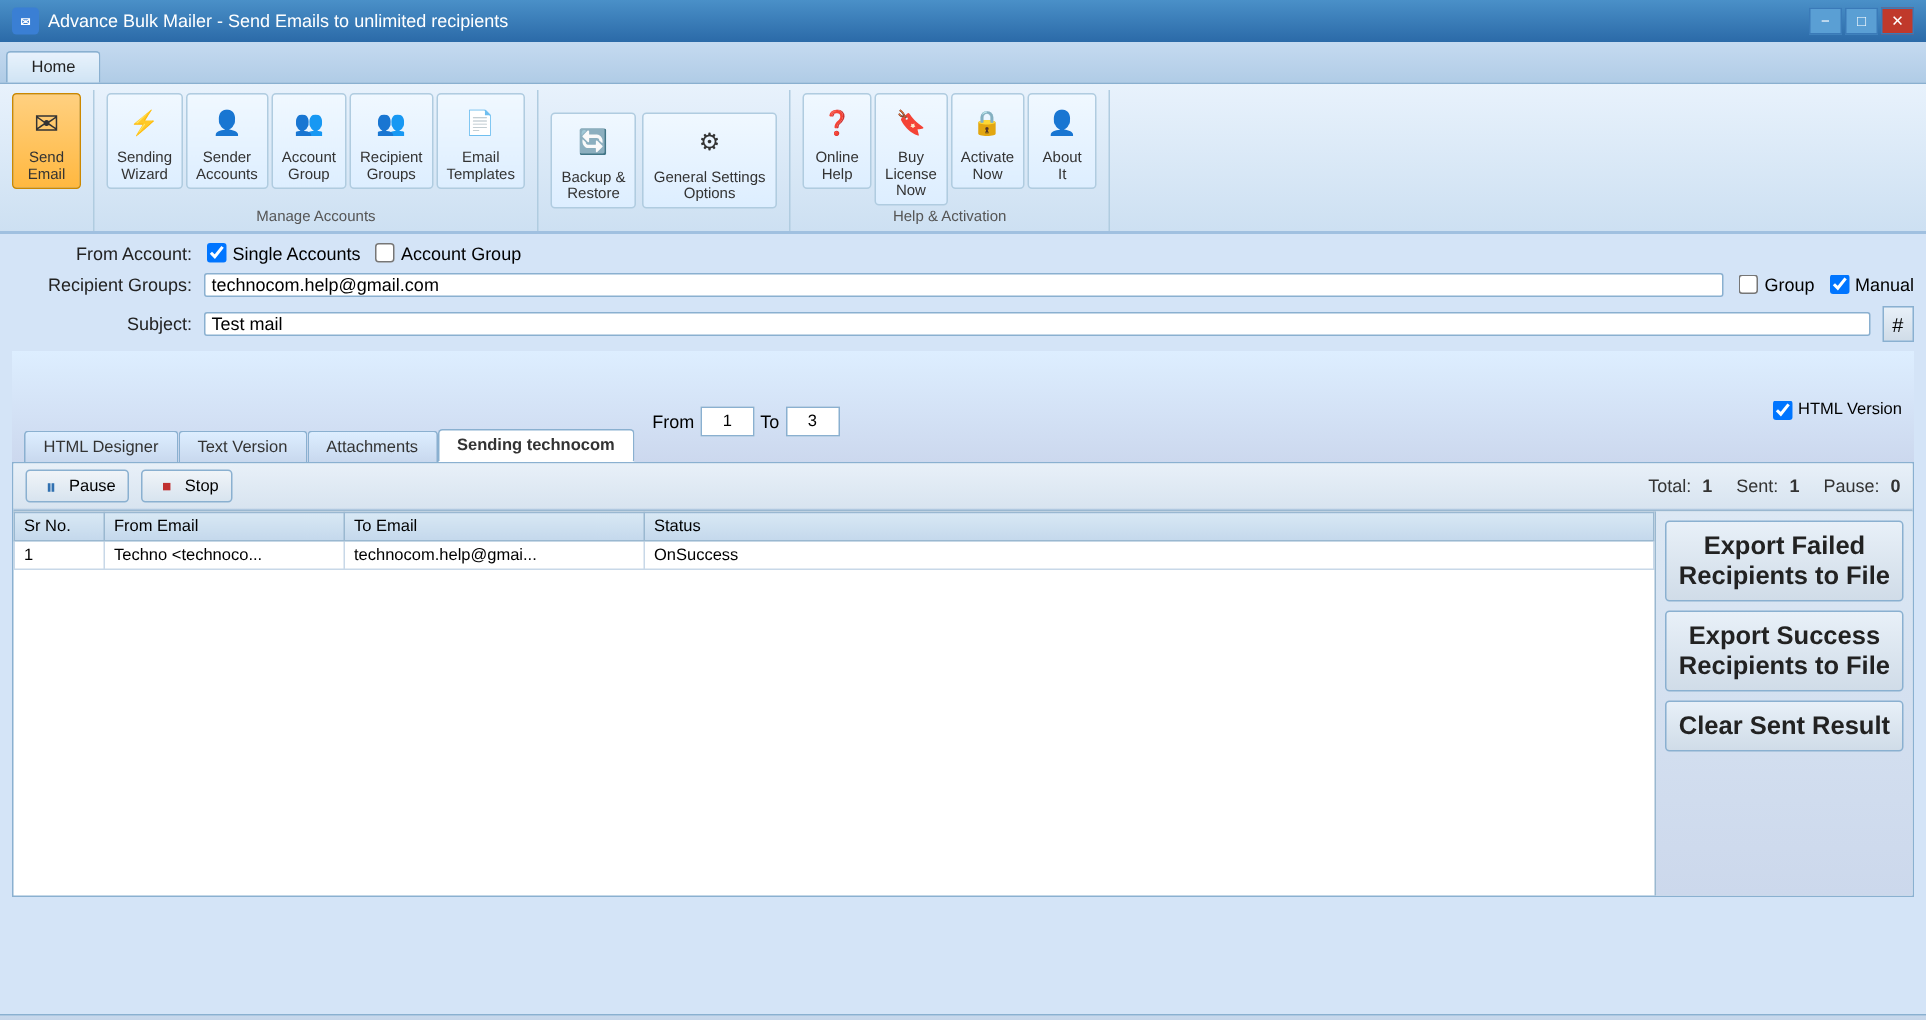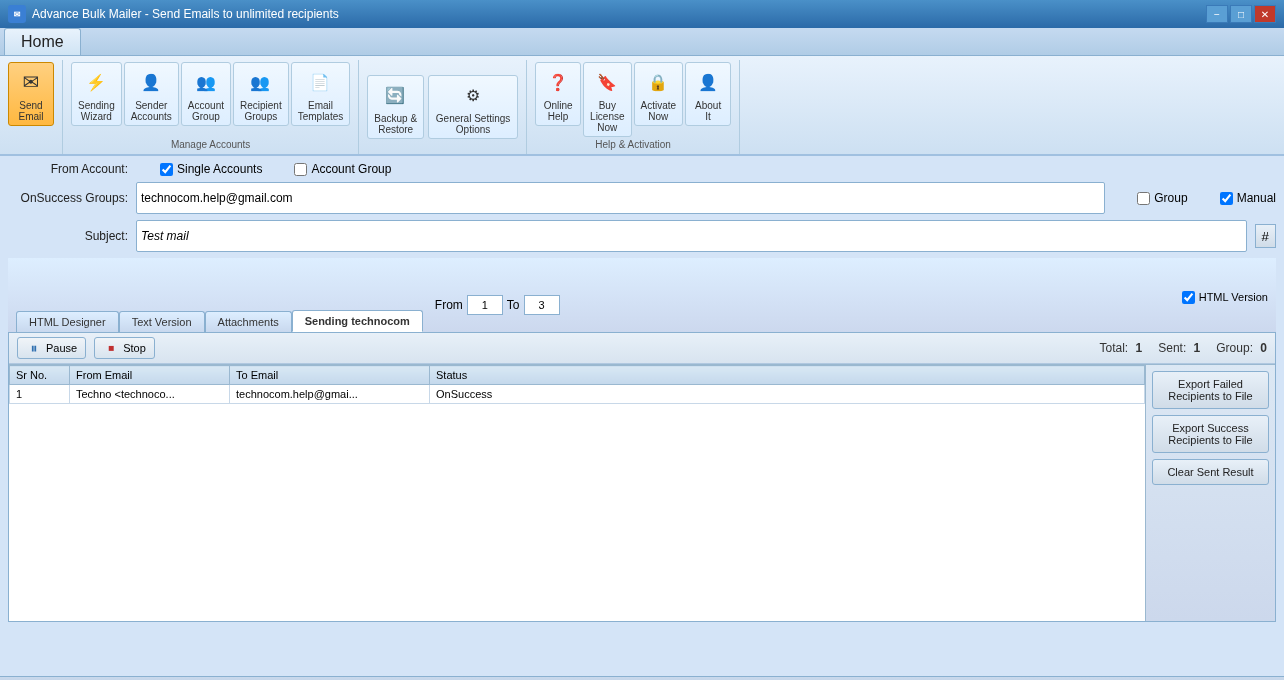--- a/index.html
+++ b/index.html
@@ -60,21 +60,21 @@
       align-items: flex-end;
       padding-left: 4px;
       border-bottom: 1px solid #8ab0d0;
     }
     .main-tab {
       padding: 4px 16px;
       background: linear-gradient(to bottom, #e8f2fc, #d0e4f4);
       border: 1px solid #8ab0d0;
       border-bottom: none;
       border-radius: 3px 3px 0 0;
-      font-size: 16px;
+      font-size: 11px;
       cursor: pointer;
       color: #222;
     }
     
     #ribbon {
       background: linear-gradient(to bottom, #e8f2fc 0%, #cde0f2 100%);
       border-bottom: 2px solid #a0c0e0;
       padding: 4px 0 0 0;
       display: flex;
       align-items: stretch;
@@ -130,21 +130,21 @@
     }
     .form-label {
       width: 120px;
       text-align: right;
       color: #222;
       font-size: 12px;
       flex-shrink: 0;
     }
     .form-input {
       flex: 1;
-      height: 32px;
+      height: 16px;
       border: 1px solid #8ab0d0;
       background: white;
       padding: 2px 4px;
       font-size: 12px;
       border-radius: 2px;
     }
     .form-select {
       flex: 1;
       height: 24px;
       border: 1px solid #8ab0d0;
@@ -156,23 +156,23 @@
       flex: 1;
       height: 52px;
       border: 1px solid #8ab0d0;
       background: white;
       padding: 2px 4px;
       font-size: 12px;
       resize: none;
     }
     .checkbox-group {
       display: flex;
-      align-items: flex-end;
+      align-items: flex-start;
       gap: 4px;
-      margin-left: 24px;
+      margin-left: 2px;
     }
     
     .content-tabs {
       display: flex;
       gap: 0;
       margin-bottom: 0;
       align-items: flex-end;
     }
     .content-tab {
       padding: 4px 12px;
@@ -255,23 +255,24 @@
       background: linear-gradient(to bottom, #dce8f4, #ccd8ec);
       border-left: 1px solid #9ab8d0;
       min-width: 130px;
     }
     .side-btn {
       padding: 6px 8px;
       background: linear-gradient(to bottom, #e8f0f8, #d0dce8);
       border: 1px solid #8ab0d0;
       border-radius: 3px;
       cursor: pointer;
-      font-size: 11px;
+      font-size: 17px;
       text-align: center;
       color: #222;
+      font-weight: bold;
     }
     
     .table-with-side {
       display: flex;
       border-top: 1px solid #9ab8d0;
     }
     .table-container {
       flex: 1;
       overflow-y: auto;
       height: 256px;
@@ -437,36 +438,36 @@
       <input type="checkbox" checked="" style="">
       <label>Single Accounts</label>
     </div>
     <div class="checkbox-group">
       <input type="checkbox" style="">
       <label>Account Group</label>
     </div>
   </div>
 
   <div class="form-row">
-    <span class="form-label">OnSuccess Groups:</span>
+    <span class="form-label">Recipient Groups:</span>
     <input class="form-input" type="text" value="technocom.help@gmail.com" style="">
     <div class="checkbox-group">
       <input type="checkbox" style="">
       <label>Group</label>
     </div>
     <div class="checkbox-group">
       <input type="checkbox" checked="" style="">
       <label>Manual</label>
     </div>
   </div>
 
 
   <div class="form-row">
     <span class="form-label">Subject:</span>
-    <input class="form-input" type="text" value="Test mail" style="flex: 1 1 0%; font-style: italic;">
+    <input class="form-input" type="text" value="Test mail" style="flex: 1 1 0%;">
     <button style="height:24px;padding:0 6px;background:linear-gradient(to bottom,#e8f0f8,#d0dce8);border:1px solid #8ab0d0;cursor:pointer;">#</button>
   </div>
 
   <div class="tabs-row">
     <div class="content-tabs">
       <div class="content-tab">
         <span>HTML Designer</span>
       </div>
       <div class="content-tab">
         <span>Text Version</span>
@@ -506,21 +507,21 @@
       <div class="stats-area">
         <span>
           <span>Total:</span>
           <span style="font-weight:bold;margin-left:4px;">1</span>
         </span>
         <span>
           <span>Sent:</span>
           <span style="font-weight:bold;margin-left:4px;">1</span>
         </span>
         <span>
-          <span>Group:</span>
+          <span>Pause:</span>
           <span style="font-weight:bold;margin-left:4px;">0</span>
         </span>
       </div>
     </div>
 
     <div class="table-with-side">
       <div class="table-container">
         <table class="data-table">
           <thead>
             <tr>

